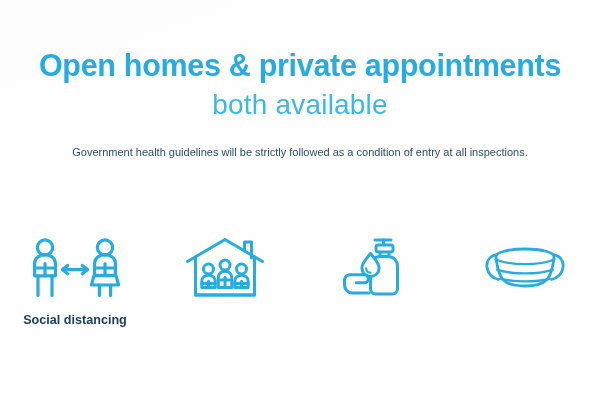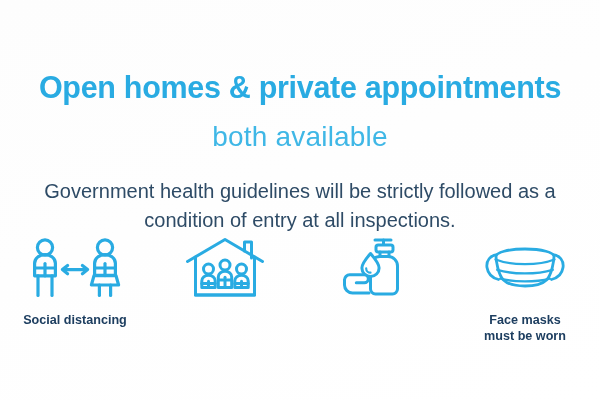--- a/index.html
+++ b/index.html
@@ -19,53 +19,53 @@
     position: relative;
     width: 600px;
     height: 400px;
     box-sizing: border-box;
     background:
       linear-gradient(160deg, #fdfdfd 0%, #fefefe 45%, #ffffff 100%);
   }
 
   
   .headline-block {
-    padding-top: 71px;
+    padding-top: 49px;
     text-align: center;
   }
 
   .headline {
     margin: 0;
     font-family: "Liberation Sans", sans-serif;
     font-size: 30.5px;
     line-height: 1.08;
     font-weight: 700;
     letter-spacing: -0.3px;
     color: #29abe2;
     white-space: nowrap;
   }
 
   .subheadline {
-    margin: 18px 0 0 0;
+    margin: 8px 0 0 0;
     font-family: "Liberation Sans", sans-serif;
     font-size: 28px;
     line-height: 1.1;
     font-weight: 300;
     letter-spacing: 0.2px;
     color: #3fb7e6;
     white-space: nowrap;
   }
 
   
   .body-copy {
     margin: 24px auto 0 auto;
     width: 540px;
     text-align: center;
     font-family: "Liberation Sans", sans-serif;
-    font-size: 20px;
+    font-size: 11px;
     line-height: 1.45;
     font-weight: 400;
     color: #2e4b66;
   }
 
   
   .icons-row {
     position: absolute;
     left: 0;
     top: 237px;
@@ -213,18 +213,16 @@
 
           <path d="M70.0 17.5 c8.0 0.5 12.0 6.5 11.0 13.0 c-0.9 6.0 -5.5 10.5 -11.5 12.0"></path>
 
           <path d="M14.0 19.5 c0 -4.0 12.0 -7.5 29.0 -7.5 c17.0 0 29.0 3.5 29.0 7.5 c0 3.0 -2.0 18.0 -7.5 23.5 c-4.5 4.5 -12.5 6.0 -21.5 6.0 c-9.0 0 -17.0 -1.5 -21.5 -6.0 c-5.5 -5.5 -7.5 -20.5 -7.5 -23.5 z" fill="#ffffff"></path>
 
           <path d="M13.6 22.5 c8.0 3.2 20.0 4.6 29.4 4.6 c9.4 0 21.4 -1.4 29.4 -4.6" stroke-width="2.3"></path>
           <path d="M15.2 32.8 c8.5 2.6 19.2 3.6 27.8 3.6 c8.6 0 19.3 -1.0 27.8 -3.6" stroke-width="2.3"></path>
           <path d="M18.2 41.6 c7.4 2.0 16.6 2.8 24.8 2.8 c8.2 0 17.4 -0.8 24.8 -2.8" stroke-width="2.3"></path>
         </svg>
       </div>
-      <div class="icon-caption">Face masks
-must be worn</div>
     </div>
 
   </div>
 </div>
 
 </body></html>

